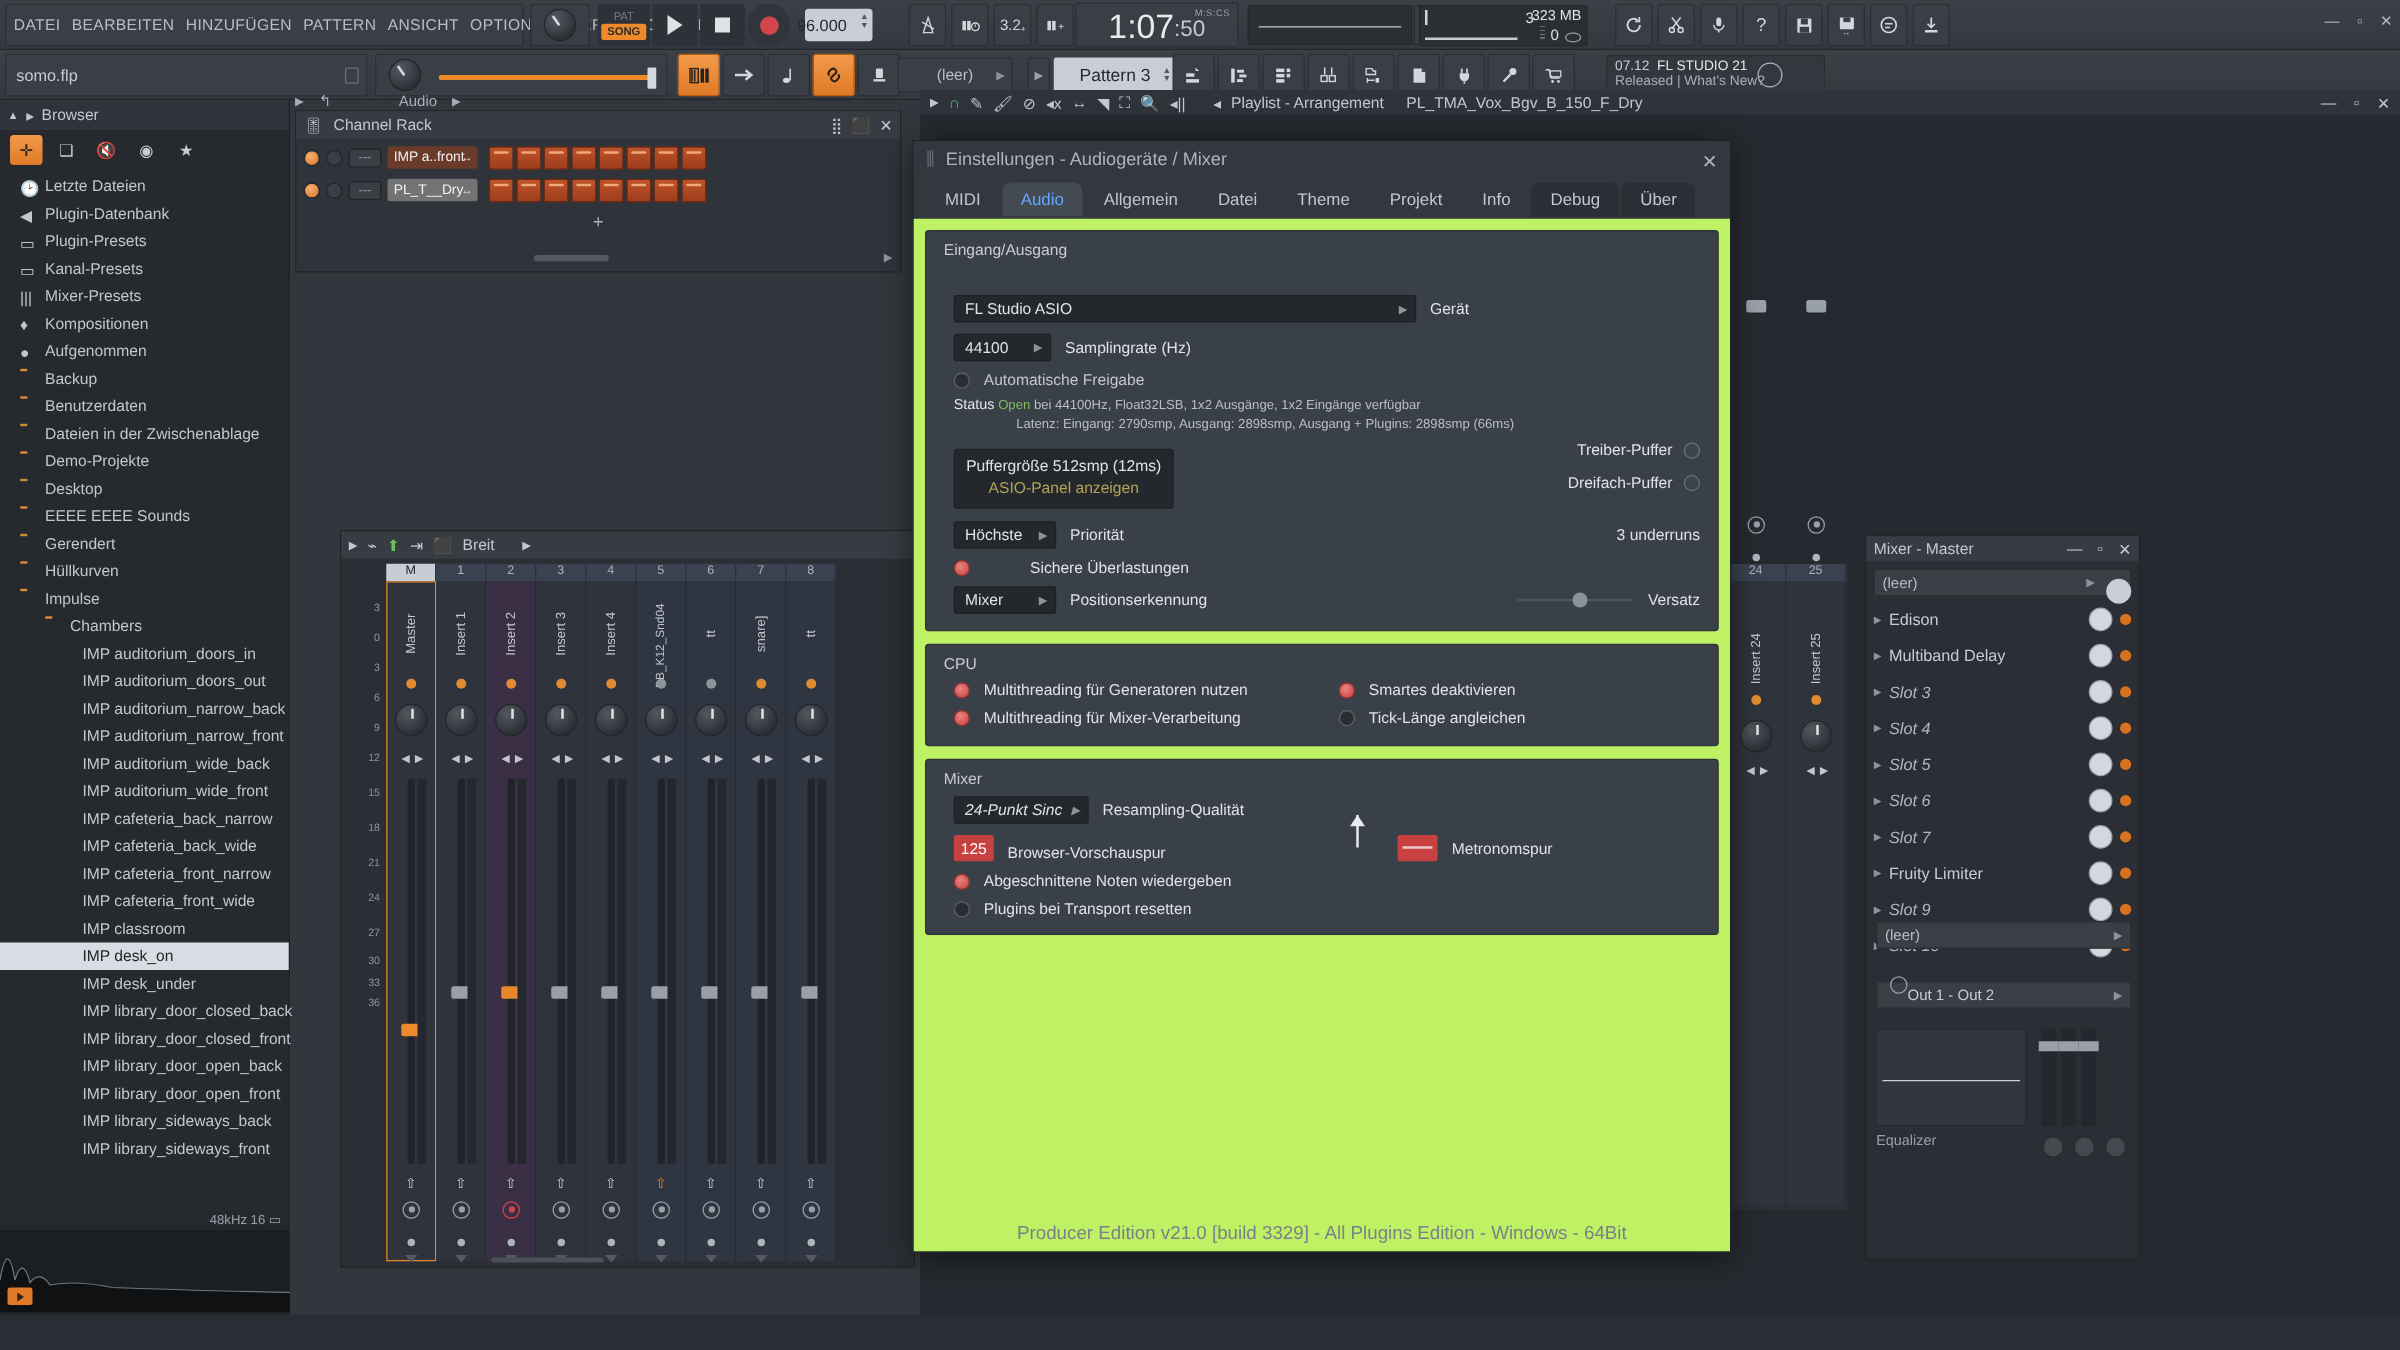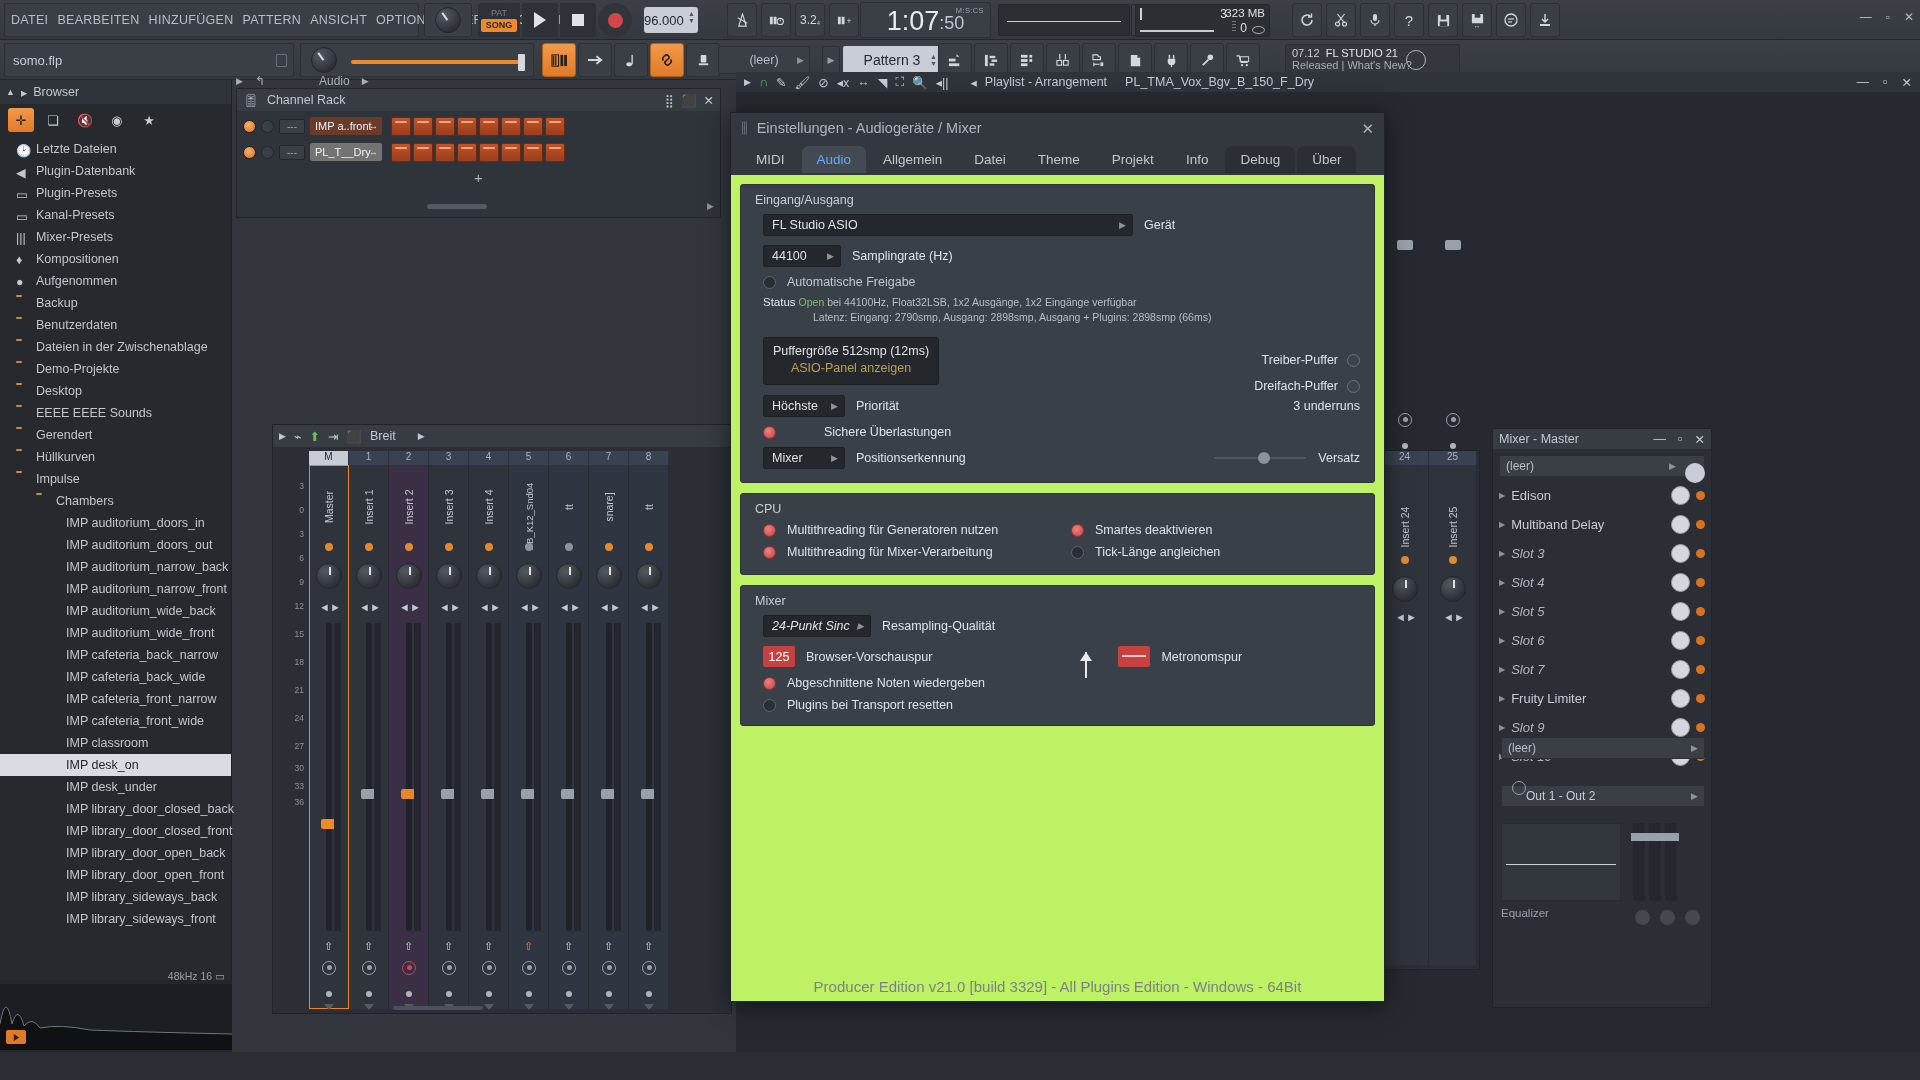--- a/index.html
+++ b/index.html
@@ -39,21 +39,21 @@
   .tbtn { width:36px; height:34px; background:#2e3238; display:flex;
           align-items:center; justify-content:center; }
   .tbtn.round { border-radius:0 3px 3px 0; }
   .play-tri { width:0;height:0;border-left:12px solid #dfe3e8;border-top:8px solid transparent;border-bottom:8px solid transparent; }
   .stop-sq { width:12px;height:12px;background:#dfe3e8; }
   .rec-dot { width:34px;height:34px;border-radius:50%;background:#31353b;
              display:flex;align-items:center;justify-content:center; }
   .rec-dot i { width:15px;height:15px;border-radius:50%;background:#d0464a; display:block;}
 
   .tempo { width:54px; height:26px; background:#c9ced6; color:#25282d; border-radius:3px;
-           display:flex;align-items:center;justify-content:flex-start; padding-right:27px;
+           display:flex;align-items:center;justify-content:center; padding-right:27px;
            font-size:13px; position:relative; }
   .tempo .spin { position:absolute; right:3px; top:3px; font-size:7px; color:#555; line-height:7px;}
 
   .icobtn { width:30px; height:34px; background:#3a3e45; border:1px solid #2c3036;
             border-radius:3px; display:flex; align-items:center; justify-content:center;
             color:#d3d7dd; font-size:14px; margin-left:2px; }
   .icobtn svg { display:block; }
 
   .clock { position:absolute; left:860px; top:2px; width:131px; height:36px;
            background:#3a3e45; border:1px solid #2c3036; border-radius:3px;
@@ -1273,21 +1273,21 @@
       <div class="dtab">Projekt</div>
       <div class="dtab">Info</div>
       <div class="dtab dark">Debug</div>
       <div class="dtab dark">Über</div>
     </div>
 
     <div class="dlg-body">
 
       <div class="grp">
         <div class="grp-h">Eingang/Ausgang</div>
-        <div class="row" style="padding-bottom:9px;">
+        <div class="row" style="padding-bottom:9px;margin-top:22px;">
           <div class="fld" style="width:370px;">
             <span>FL Studio ASIO</span>
             <span class="arw">▶</span>
           </div>
           <span class="lbl">Gerät</span>
         </div>
         <div class="row" style="padding-bottom:8px;">
           <div class="fld" style="width:78px;">
             <span>44100</span>
             <span class="arw">▶</span>
@@ -1374,21 +1374,21 @@
 
       <div class="grp">
         <div class="grp-h">Mixer</div>
         <div class="row" style="padding-bottom:9px;">
           <div class="fld" style="width:108px;font-style:italic;">
             <span>24-Punkt Sinc</span>
             <span class="arw">▶</span>
           </div>
           <span class="lbl">Resampling-Qualität</span>
         </div>
-        <div class="row" style="padding-bottom:9px;">
+        <div class="row" style="padding-bottom:9px;align-items:flex-end;">
           <span class="num-red">125</span>
           <span class="lbl">Browser-Vorschauspur</span>
           <span style="margin-left:175px; display:flex; align-items:center; gap:11px;">
             <span class="metro-box"></span>
             <span class="lbl">Metronomspur</span>
           </span>
         </div>
         <div class="row" style="padding-bottom:8px;">
           <span class="radio on"></span>
           <span class="lbl">Abgeschnittene Noten wiedergeben</span>

